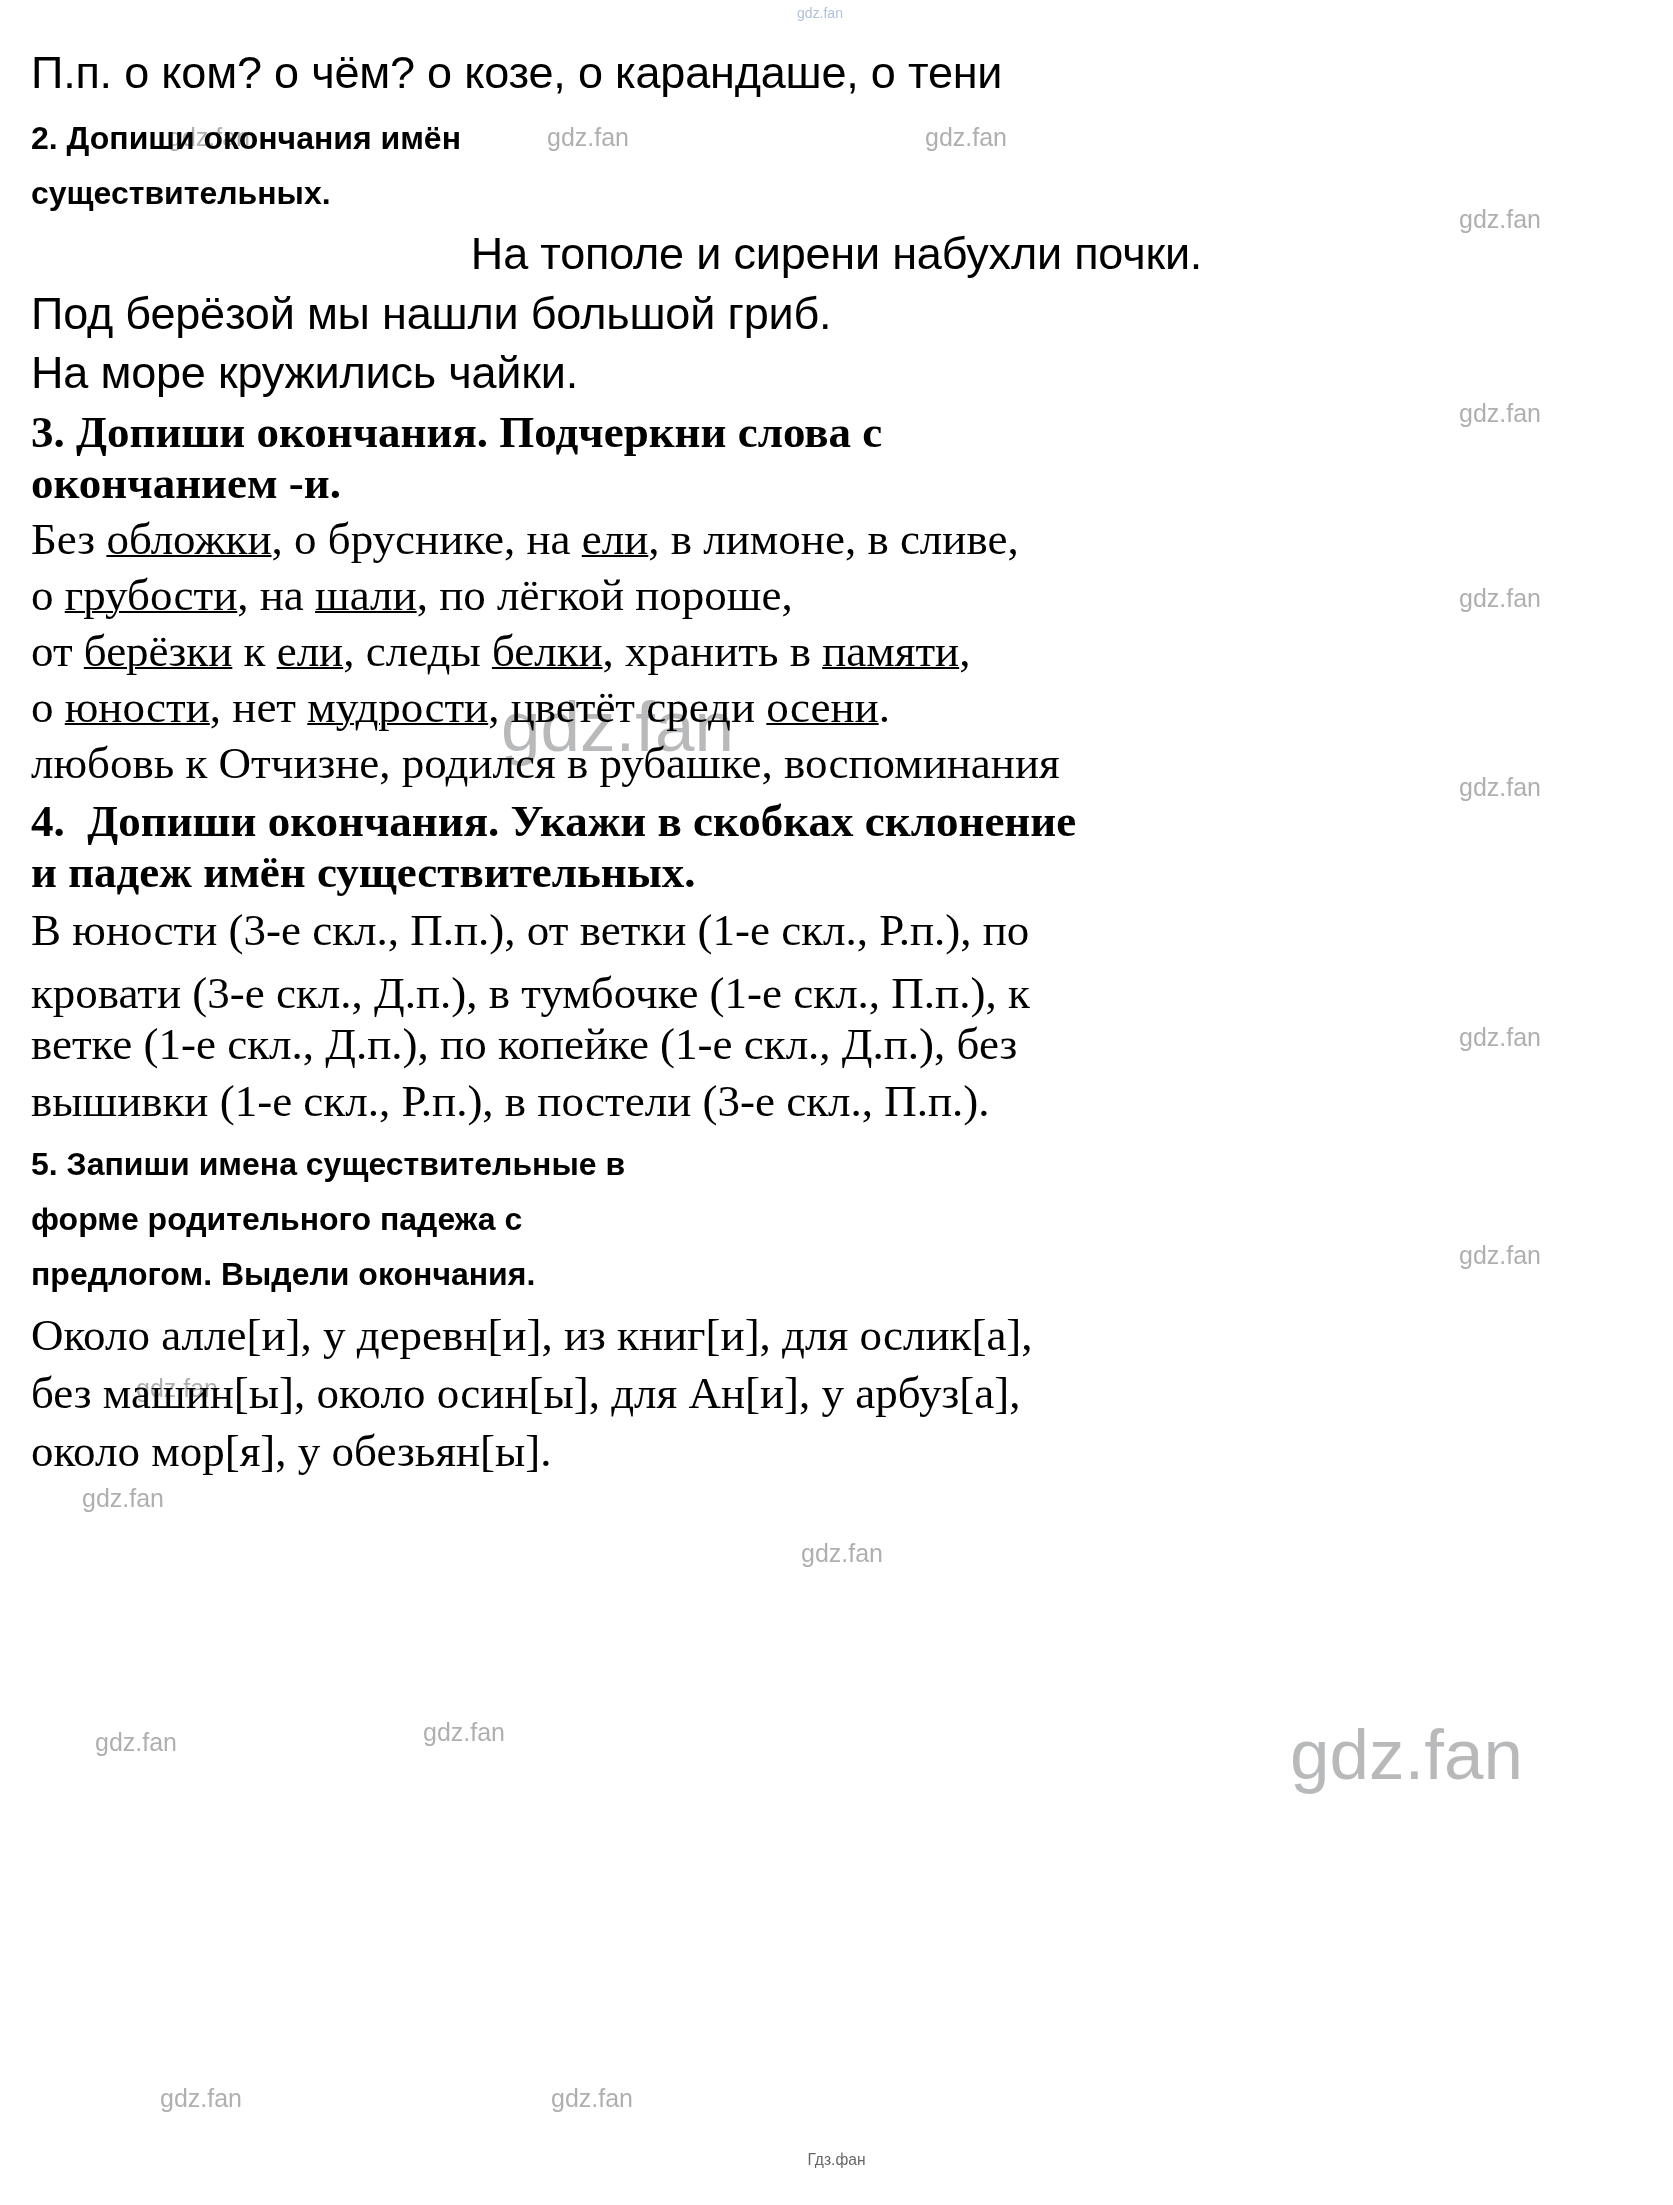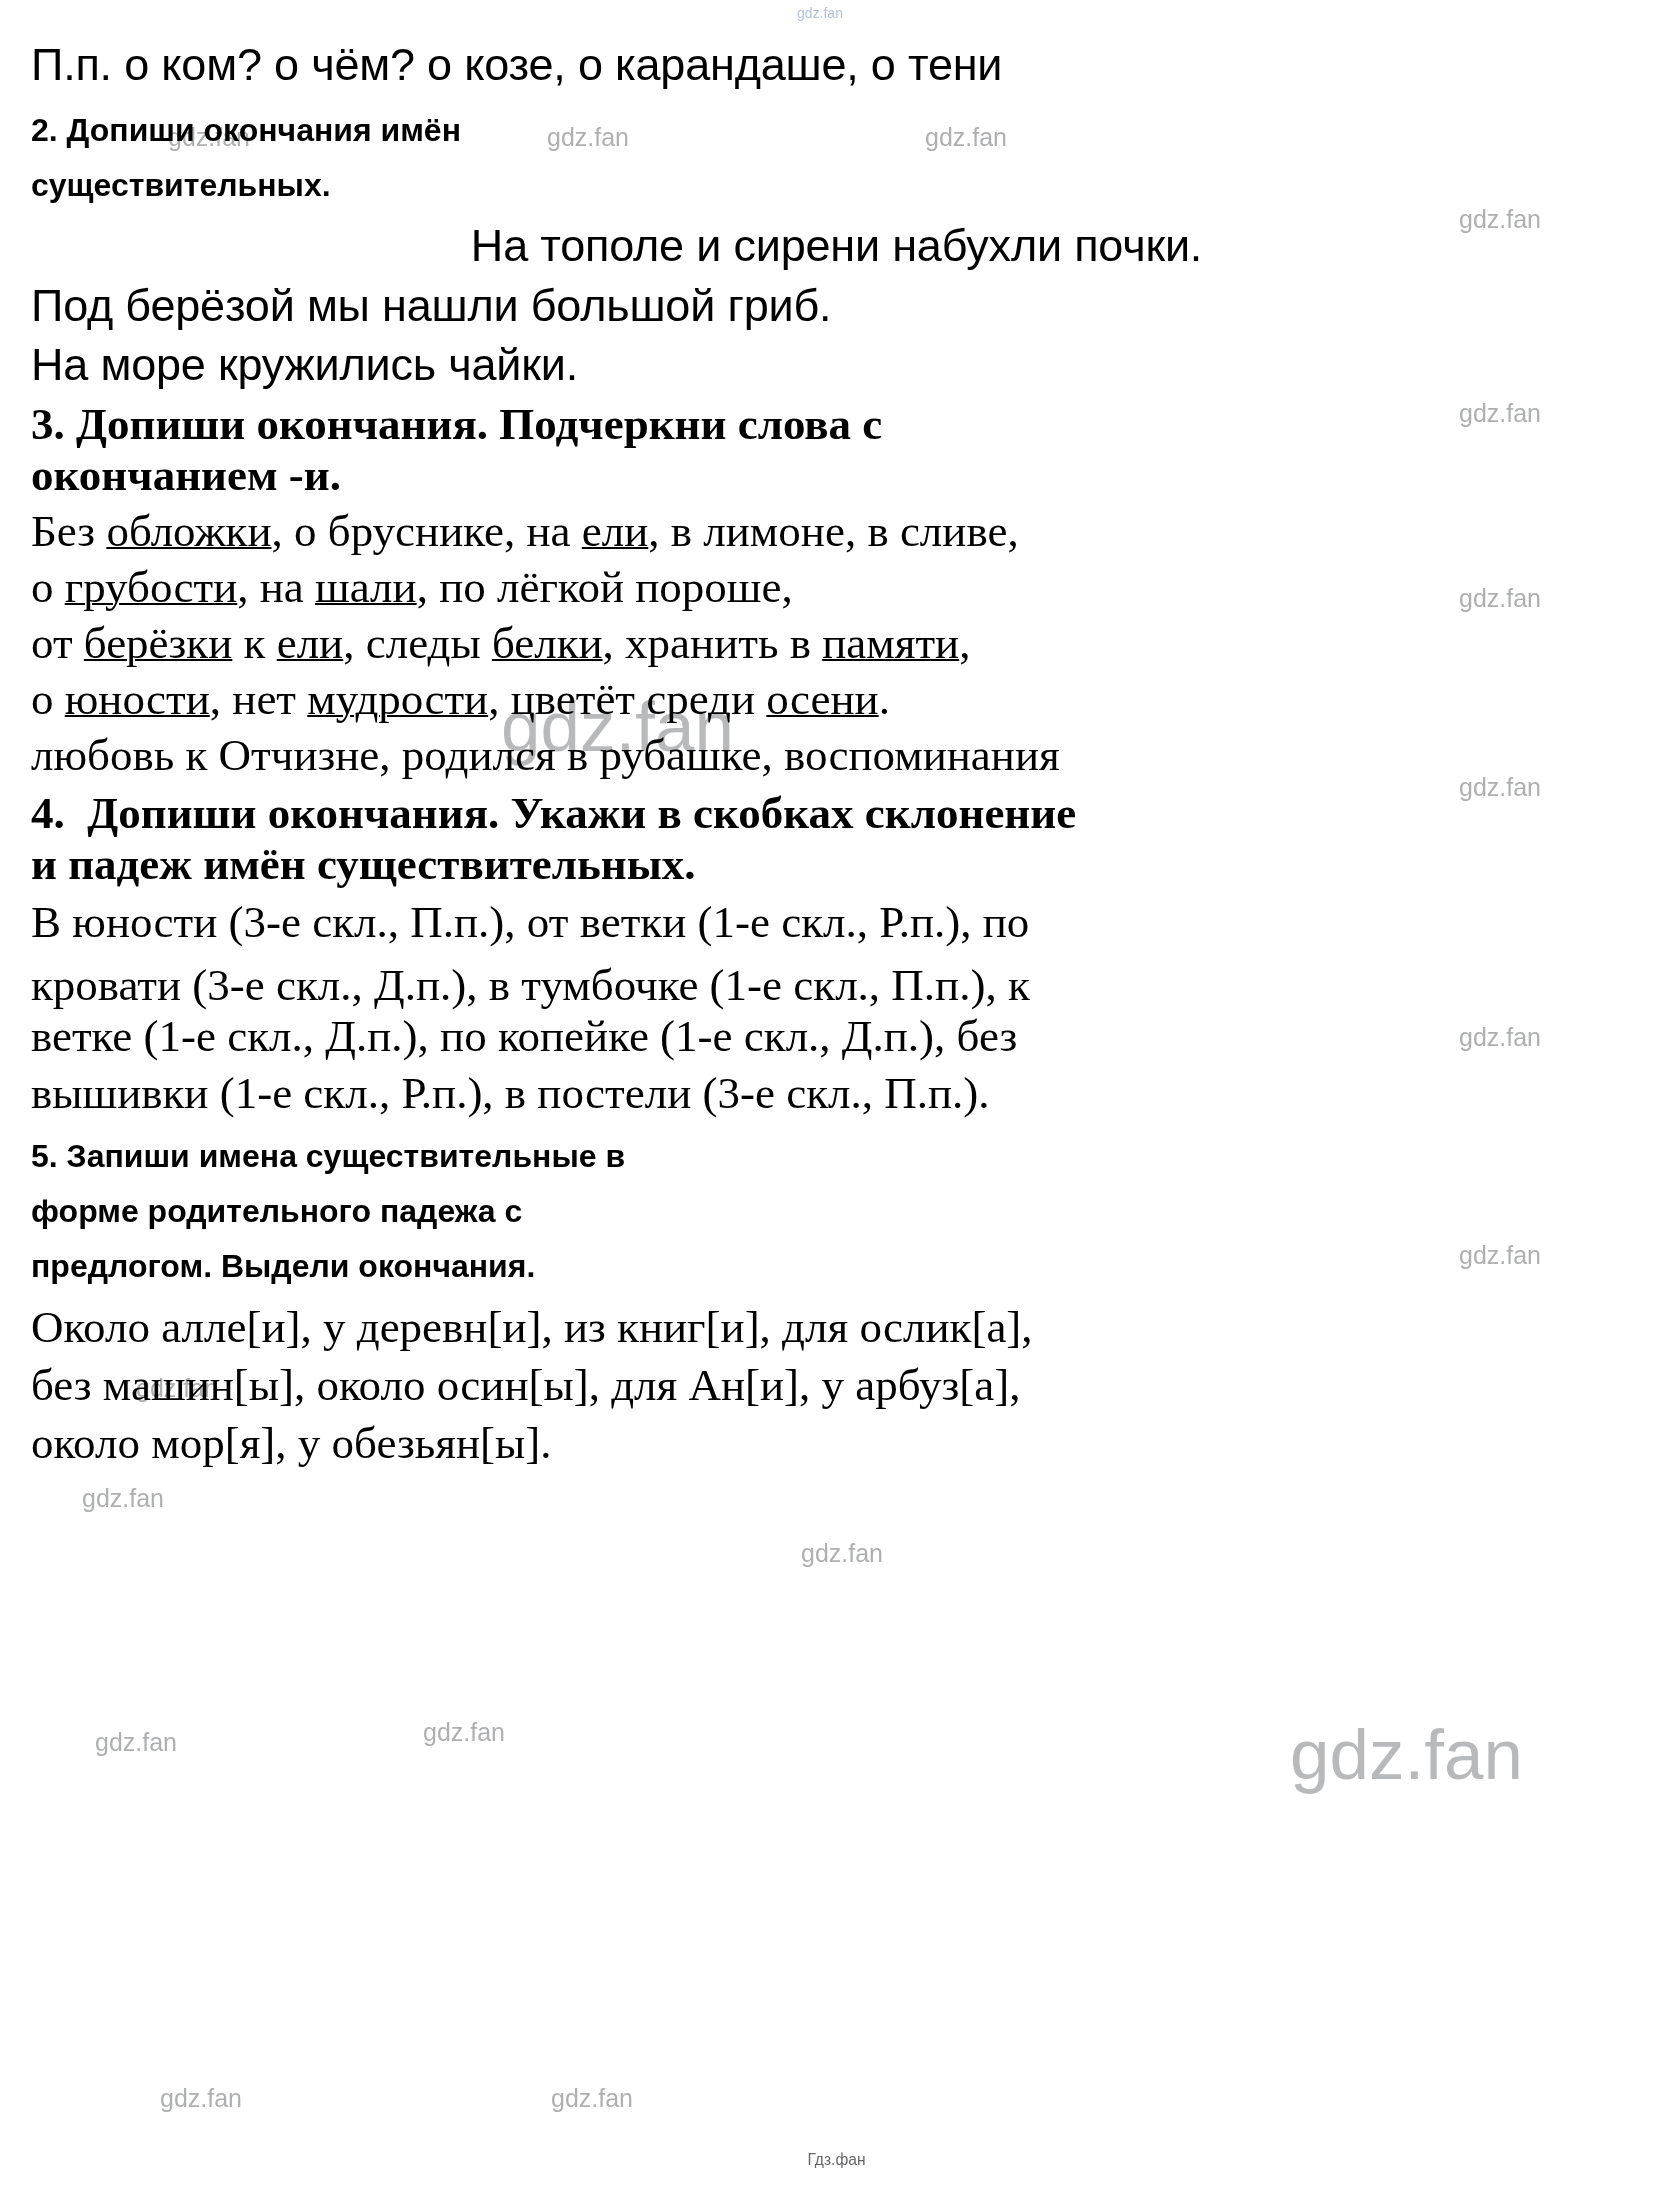--- a/index.html
+++ b/index.html
@@ -52,21 +52,21 @@
     bottom: 13px;
     font-size: 15.6px;
     color: #4b4d50;
     opacity: 0.85;
     font-family: "Liberation Sans", sans-serif;
   }
 
   .content {
     position: absolute;
     left: 31px;
-    top: 38px;
+    top: 46px;
     width: 1611px;
   }
 
   
   .line-sans {
     font-family: "Liberation Sans", sans-serif;
     font-size: 45px;
     line-height: 53px;
     color: #000000;
     letter-spacing: -0.2px;

